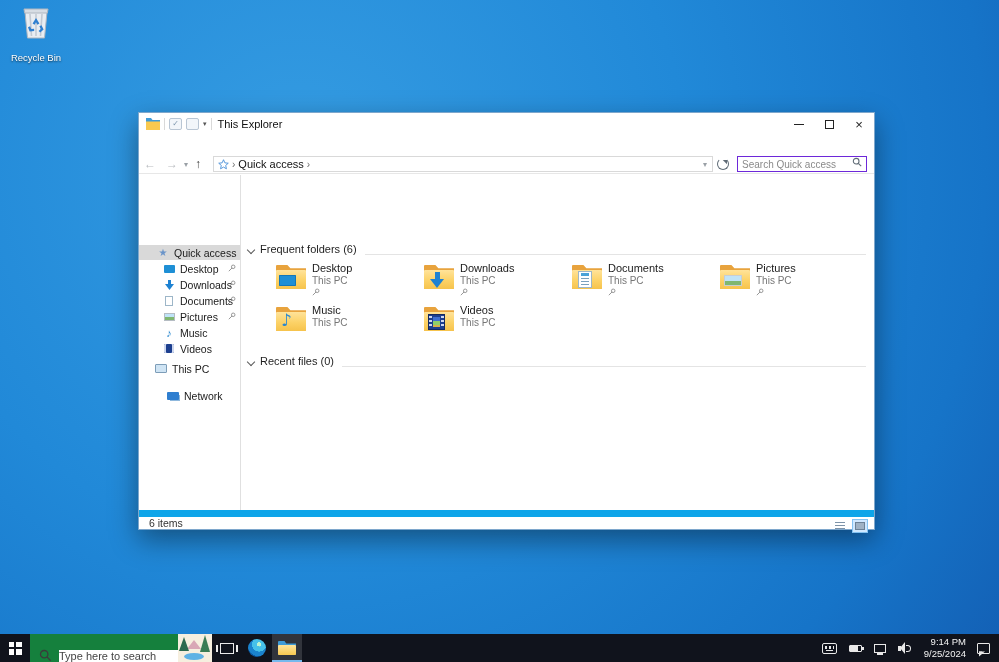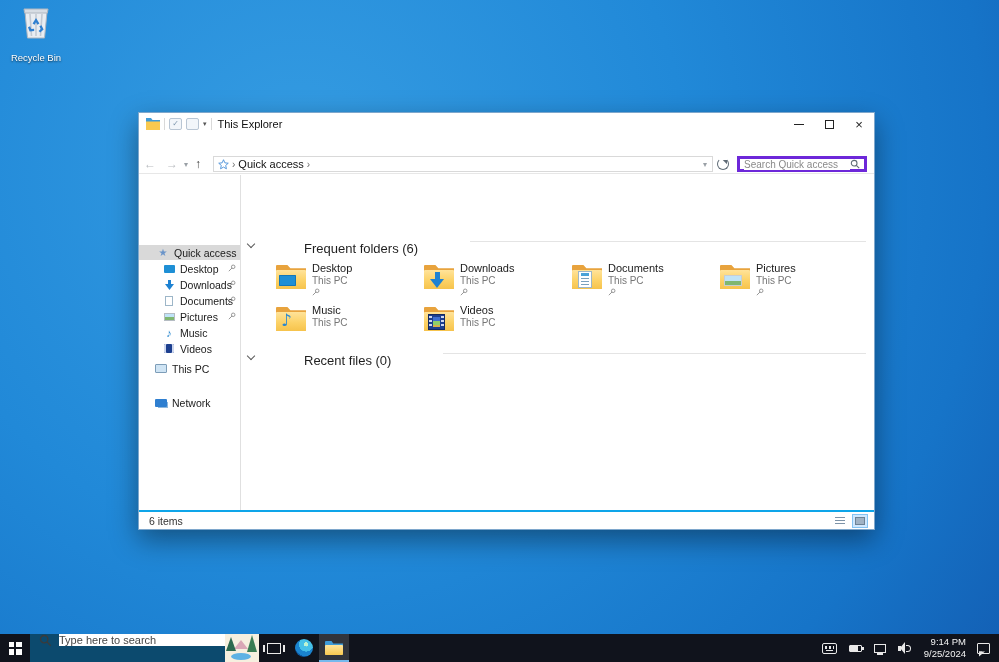--- a/index.html
+++ b/index.html
@@ -38,33 +38,33 @@
   .nav-arrow { font-size:12px; padding:0 5px; }
   .nav-dis { color:#b9bcc0; }
   .nav-up { color:#3b3b3b; padding:0 6px; }
   .nav-chev { font-size:8px; color:#9aa0a6; padding:0 1px; }
   .addr-field { margin-left:6px; width:500px; height:16px; border:1px solid #d9d9d9; display:flex; align-items:center; padding:0 4px; gap:3px; background:#fff; }
   .addr-field .crumb-chev { color:#6d6d6d; font-size:10px; }
   .addr-field .crumb { color:#111; }
   .addr-field .addr-drop { margin-left:auto; }
   .refresh-btn { margin-left:4px; width:12px; height:12px; border:1.4px solid #5f6b76; border-radius:50%; border-top-color:transparent; position:relative; }
   .refresh-btn::after { content:""; position:absolute; right:-2px; top:-2px; border:3px solid transparent; border-bottom-color:#5f6b76; transform:rotate(45deg); }
-  .search-field { margin-left:8px; width:130px; height:16px; border:3px solid #6d28d9; display:flex; align-items:center; padding:0 4px; }
+  .search-field { margin-left:8px; width:130px; height:16px; border:1px solid #6d28d9; display:flex; padding:0 4px; }
   .search-field input { border:none; outline:none; flex:1; font-size:10px; font-family:inherit; color:#333; min-width:0; }
   .search-field input::placeholder { color:#8a8a8a; }
 
   .body-area { position:absolute; left:0; top:62px; right:0; bottom:19px; background:#fff; }
   .sidebar { position:absolute; left:0; top:0; bottom:0; width:102px; border-right:1px solid #e0e0e0; background:#fff; }
   .sb-item { position:absolute; left:0; width:101px; height:15px; display:flex; align-items:center; gap:5px; font-size:10.5px; color:#1a1a1a; }
   .sb-item.sel { background:#d9d9d9; }
   .sb-ico { width:12px; text-align:center; font-size:10px; flex:none; display:flex; justify-content:center; }
   .sb-pin { position:absolute; right:4px; top:3px; }
 
   .content { position:absolute; left:103px; top:0; right:0; bottom:0; background:#fff; }
-  .sec-header { position:absolute; left:4px; right:8px; height:14px; display:flex; align-items:flex-start; font-size:13px; color:#1f1f1f;gap:44px; }
+  .sec-header { position:absolute; left:4px; right:8px; height:14px; display:flex; align-items:flex-end; font-size:11px; color:#1f1f1f; }
   .sec-chev { width:6px; height:6px; border-left:1.2px solid #5a5a5a; border-bottom:1.2px solid #5a5a5a; transform:rotate(-45deg); margin:0 6px 2px 2px; flex:none; }
   .sec-rule { flex:1; height:1px; background:#e4e4e4; margin-left:8px; }
 
   .tile { position:absolute; width:146px; height:40px; }
   .tile-label { position:absolute; left:36px; top:0; }
   .tile-name { font-size:11px; color:#1a1a1a; }
   .tile-loc { font-size:10px; color:#767676; margin-top:1px; }
   .tile-pin { margin-top:2px; }
 
   
@@ -80,34 +80,34 @@
   .ov-doc i { display:block; height:1px; background:#7aa1bd; margin:2px 2px 0 2px; }
   .ov-doc i.hl { background:#4aa3d8; height:3px; margin-top:1px; }
   .ov-pic { left:4px; top:12px; width:18px; height:11px; border:1px solid #c8cdd2; background:linear-gradient(180deg,#bfe3f7 0 55%,#7fb770 55% 100%); }
   .ov-music { left:5px; top:5px; font-size:17px; color:#2a88cf; font-family:"DejaVu Sans",sans-serif; }
   .ov-video { left:4px; top:9px; width:17px; height:16px; background:#1d3f8f; border:1px solid #142a61; display:grid; grid-template-columns:3px 1fr 3px; }
   .ov-video .perf { background:repeating-linear-gradient(180deg,#cfd8ee 0 2px,transparent 2px 4px); margin:1px 0; }
   .ov-video .mid { background:repeating-linear-gradient(180deg,#3f6fd0 0 4px,#8fd06a 4px 8px,#d8b14a 8px 12px); margin:2px 1px; }
 
   .pin-svg { display:block; }
 
-  .statusbar { position:absolute; left:0; bottom:0; right:0; height:19px; border-top:2px solid #0ea5e9; background:#fff; display:flex; align-items:center; }
+  .statusbar { position:absolute; left:0; bottom:0; right:0; height:19px; border-top:7px solid #0ea5e9; background:#fff; display:flex; align-items:center; }
   .status-count { margin-left:10px; font-size:10.5px; color:#333; }
   .status-views { position:absolute; right:6px; top:2px; display:flex; gap:4px; }
   .sv { width:16px; height:14px; display:flex; align-items:center; justify-content:center; }
   .sv.sel { background:#cfe8ff; box-shadow:inset 0 0 0 1px #84c3f2; }
   .sv-list { width:10px; height:8px; background:repeating-linear-gradient(180deg,#7d93a8 0 1px,transparent 1px 3px); }
   .sv-thumb { width:10px; height:8px; background:#9fb2c4; box-shadow:inset 0 0 0 1px #6c8296; }
 
   
   #taskbar { position:absolute; left:0; bottom:0; width:999px; height:28px; background:#10131c; display:flex; align-items:stretch; }
   .start-btn { width:30px; display:flex; align-items:center; justify-content:center; }
   .win-logo { width:13px; height:13px; display:grid; grid-template-columns:1fr 1fr; grid-template-rows:1fr 1fr; gap:1.5px; }
   .win-logo span { background:#fdfdfd; }
-  .tb-search { width:229px; background:#0c4a6e; display:flex; align-items:flex-start; position:relative; }
+  .tb-search { width:182px; background:#15803d; display:flex; align-items:flex-end; position:relative; }
   .tb-search .mag { margin-left:9px; flex:none; }
   .tb-search input { border:none; outline:none; font-size:11px; font-family:inherit; margin-left:7px; color:#333; flex:1; min-width:0; }
   .tb-search input::placeholder { color:#454545; }
   .highlight-img { position:absolute; right:0; top:0; width:34px; height:28px; background:#f6efdf; overflow:hidden; }
   .highlight-img .mtn { position:absolute; left:9px; top:6px; border-left:7px solid transparent; border-right:7px solid transparent; border-bottom:9px solid #d9a7b6; }
   .highlight-img .tree1 { position:absolute; left:1px; top:3px; border-left:5px solid transparent; border-right:5px solid transparent; border-bottom:14px solid #2d6a4f; }
   .highlight-img .tree2 { position:absolute; right:2px; top:1px; border-left:5.5px solid transparent; border-right:5.5px solid transparent; border-bottom:17px solid #3a7d54; }
   .highlight-img .pond { position:absolute; left:6px; bottom:2px; width:20px; height:7px; background:#5fb2e4; border-radius:50%; }
   .tb-btn { width:30px; display:flex; align-items:center; justify-content:center; position:relative; }
   .tb-btn.active { background:rgba(255,255,255,.14); box-shadow:inset 0 -2px 0 #76b9ed; }
@@ -267,21 +267,21 @@
               <span style="width:10px;height:9px;background:#1d3f8f;display:block;border-radius:1px;box-shadow:inset 2px 0 0 #cfd8ee, inset -2px 0 0 #cfd8ee;"></span>
             </span>
           <span>Videos</span>
         </div>
         <div class="sb-item" style="top:186px; padding-left:16px;">
           <span class="sb-ico">
               <span style="width:12px;height:9px;display:block;border:1px solid #7d9db8;background:#cfe4f4;border-radius:1px;"></span>
             </span>
           <span>This PC</span>
         </div>
-        <div class="sb-item" style="top:220px; padding-left:16px;">
+        <div class="sb-item" style="top:213px; padding-left:28px;">
           <span class="sb-ico">
               <span style="width:12px;height:8px;display:block;background:#2f7fd0;border-radius:1px;box-shadow:2px 2px 0 -1px #8fb8dd;"></span>
             </span>
           <span>Network</span>
         </div>
       </div>
 
       <div class="content">
 
         <div class="sec-header" style="top:66px;">

